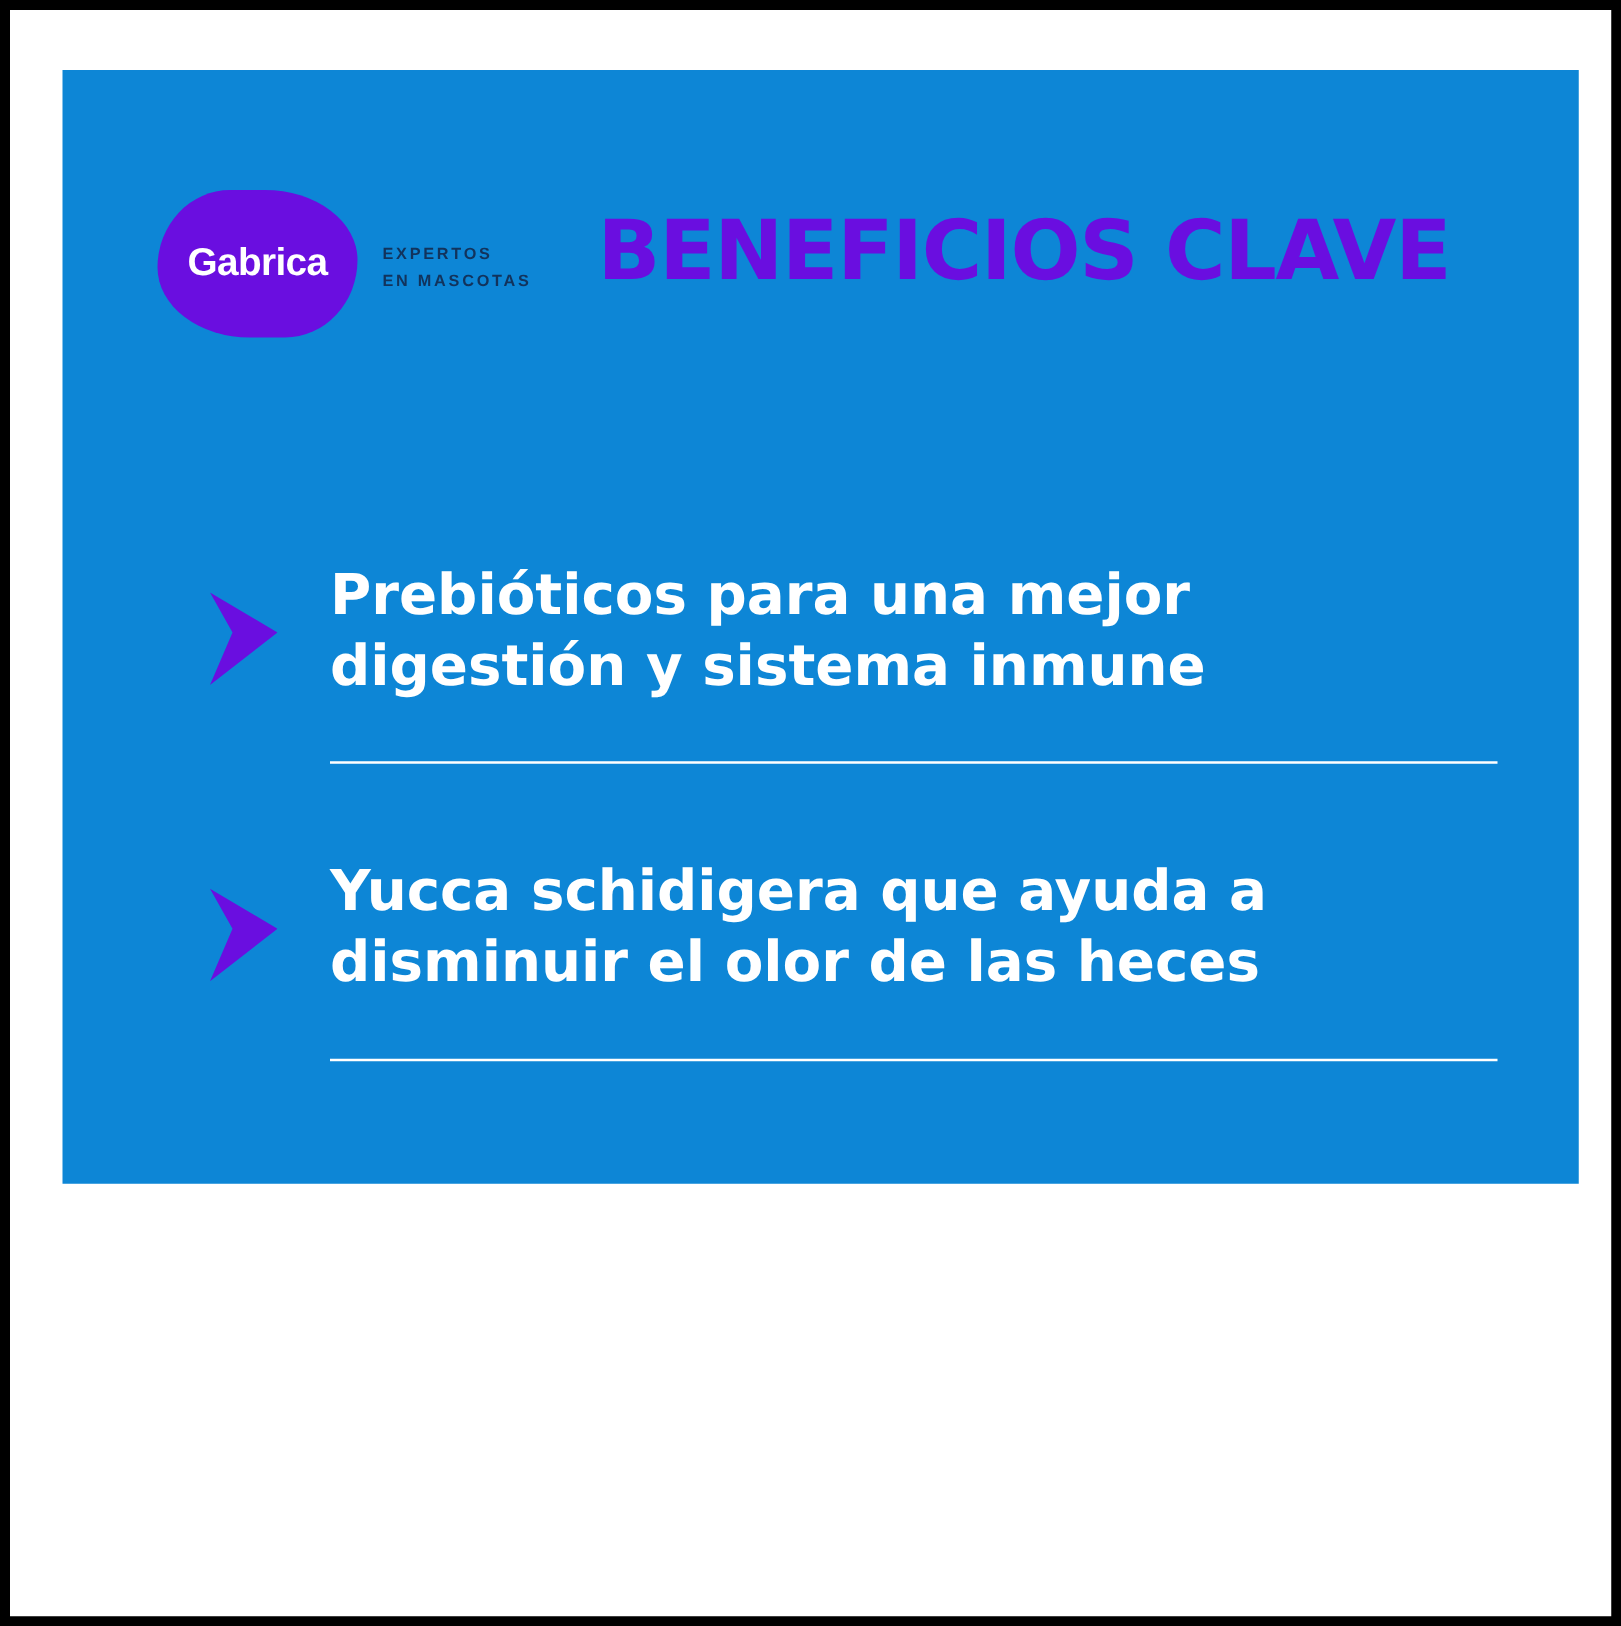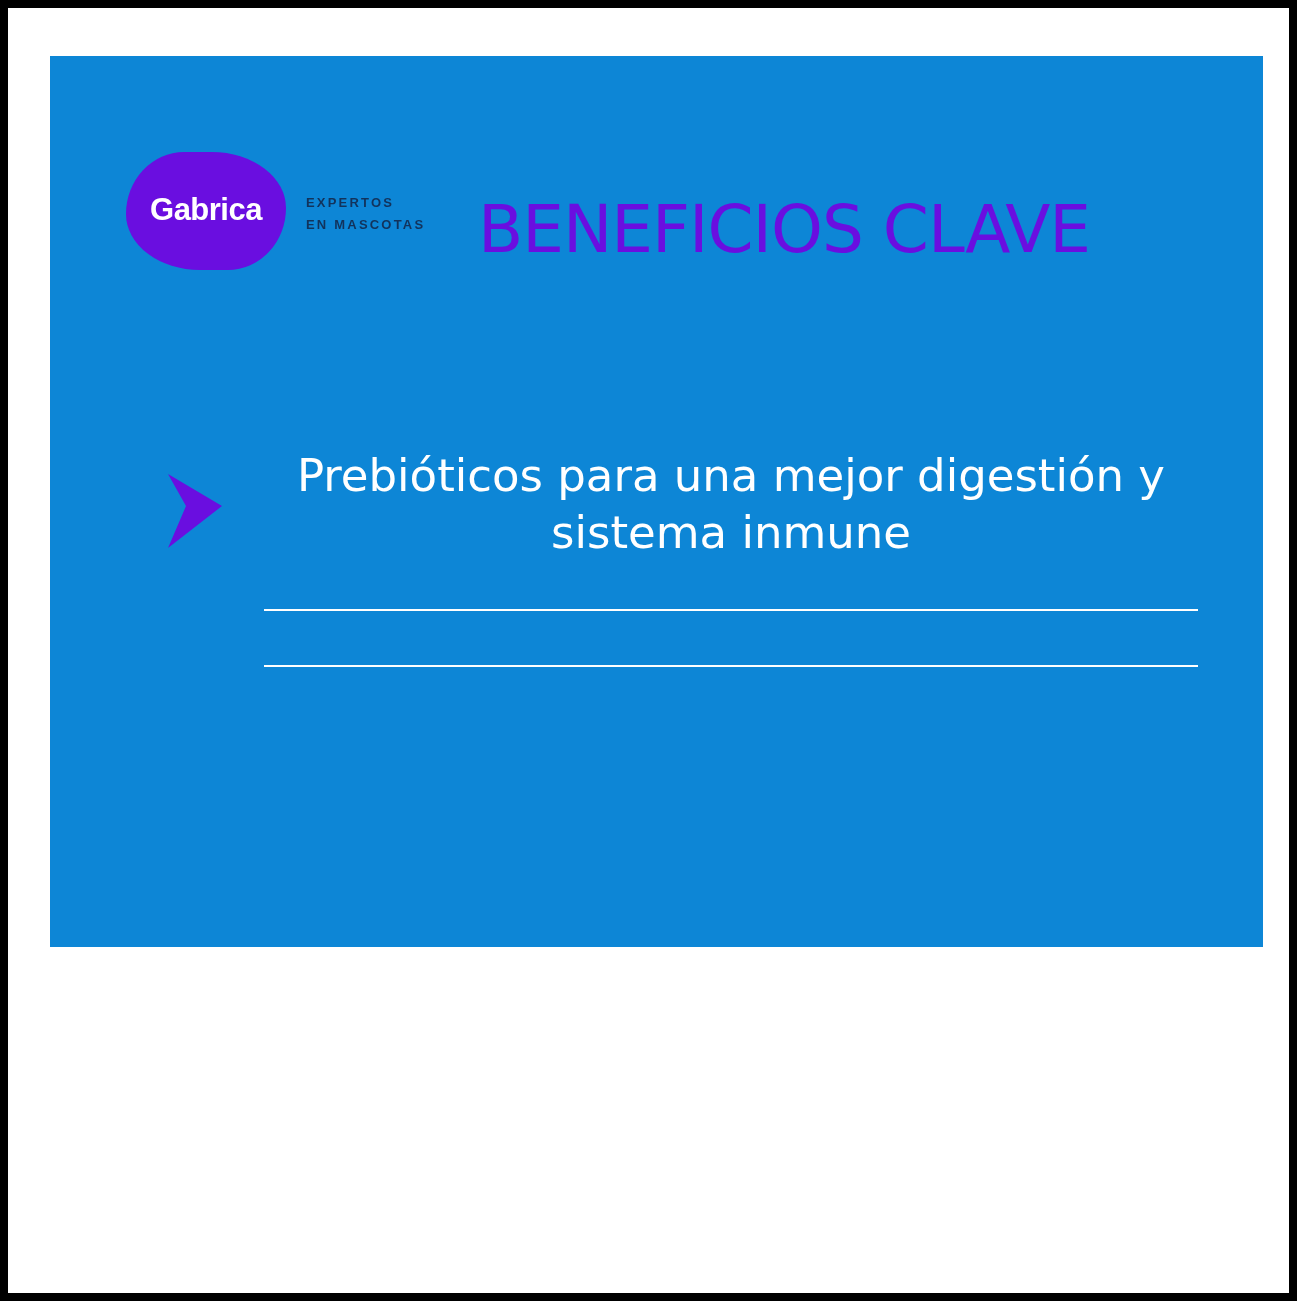--- a/index.html
+++ b/index.html
@@ -67,24 +67,24 @@
     color: #12335c;
     font-size: 13px;
     font-weight: bold;
     letter-spacing: 2.2px;
     line-height: 22px;
     text-transform: uppercase;
   }
   .headline {
     position: absolute;
     left: 352px;
-    top: 39px;
+    top: 10px;
     color: #6a0ee0;
     font-size: 66px;
-    font-weight: normal;
+    font-weight: bold;
     letter-spacing: -1px;
     white-space: nowrap;
     font-family: "DejaVu Sans", sans-serif;
   }
   
   .benefits {
     position: absolute;
     left: 118px;
     top: 372px;
     width: 1030px;
@@ -106,22 +106,21 @@
     height: 74px;
     display: block;
   }
   .benefit-text {
     flex: 1 1 auto;
     color: #ffffff;
     font-size: 45px;
     line-height: 1.26;
     padding-top: 20px;
     font-family: "DejaVu Sans", sans-serif;
-    font-weight: 400;
-    text-align: center;
+    font-weight: 700;
   }
   .divider {
     height: 2px;
     background: #ffffff;
     margin: 48px 0 54px 96px;
     width: 934px;
   }
 </style>
 </head>
 <body>
@@ -145,19 +144,27 @@
         <div class="arrow-cell">
           <svg class="arrow" viewBox="0 0 54 74">
             <polygon points="0,0 54,32 0,74 18,32" fill="#6a0ee0"></polygon>
           </svg>
         </div>
         <div class="benefit-text">Prebióticos para una mejor digestión y sistema inmune</div>
       </div>
 
       <div class="divider"></div>
 
+      <div class="benefit-row">
+        <div class="arrow-cell">
+          <svg class="arrow" viewBox="0 0 54 74">
+            <polygon points="0,0 54,32 0,74 18,32" fill="#6a0ee0"></polygon>
+          </svg>
+        </div>
+        <div class="benefit-text">Yucca schidigera que ayuda a disminuir el olor de las heces</div>
+      </div>
 
       <div class="divider"></div>
 
 
     </div>
   </div>
 </div>
 
 </body></html>

